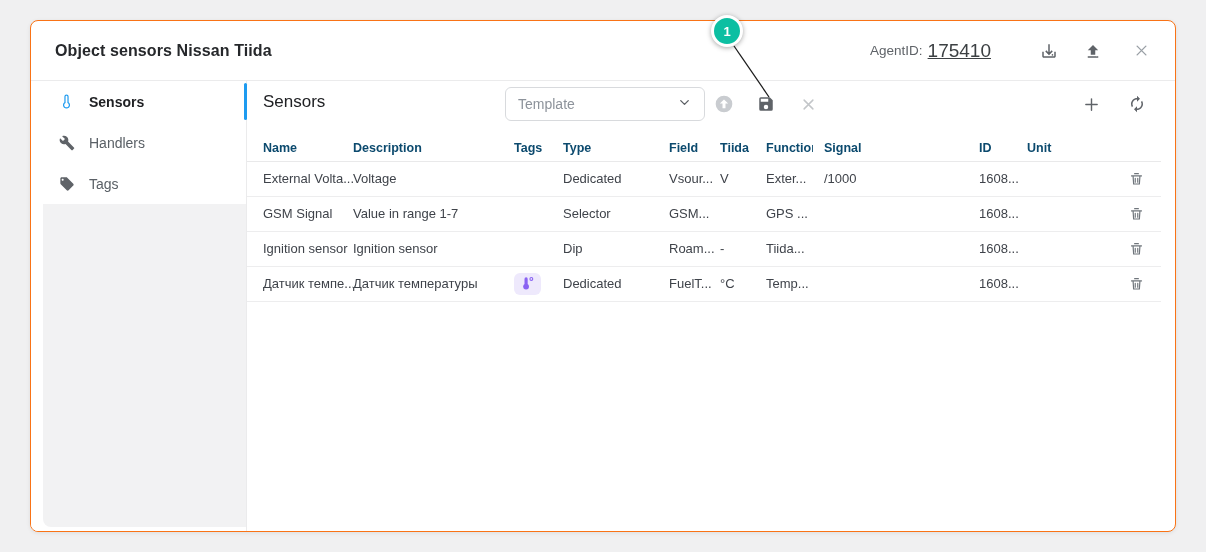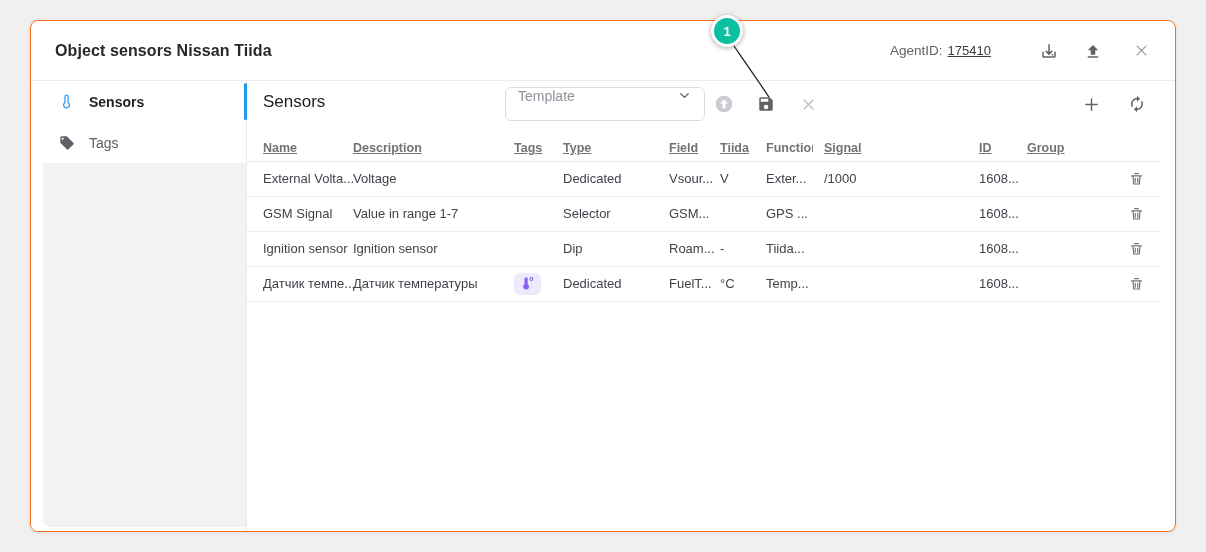--- a/index.html
+++ b/index.html
@@ -23,21 +23,21 @@
   
   .dlg-header {
     height:60px; flex:0 0 60px;
     display:flex; align-items:center;
     padding:0 24px;
     border-bottom:1px solid #ebebec;
   }
   .dlg-title { font-size:16px; font-weight:700; color:#26282b; letter-spacing:.1px; }
   .dlg-header-right { margin-left:auto; display:flex; align-items:center;text-align:right; }
   .agent-label { font-size:13.5px; color:#5f6368; margin-right:5px; }
-  .agent-value { font-size:13px; color:#3c4043; text-decoration:underline; cursor:pointer; }
+  .agent-value { font-size:19px; color:#3c4043; text-decoration:underline; cursor:pointer; }
   .hdr-icon { width:20px; height:20px; display:flex; align-items:center; justify-content:center; cursor:pointer; }
   .hdr-icon svg { display:block; }
   .icon-download { margin-left:48px; }
   .icon-upload { margin-left:24px; }
   .icon-close { margin-left:28px; }
   
   .dlg-body { flex:1; display:flex; min-height:0; }
   .sidebar {
     width:216px; flex:0 0 216px;
     border-right:1px solid #ebebec;
@@ -60,40 +60,39 @@
     background:#f2f2f3; border-bottom-left-radius:8px;
   }
   
   .content { flex:1; display:flex; flex-direction:column; position:relative; min-width:0; }
   .toolbar { height:46px; flex:0 0 46px; position:relative; }
   .tb-title { position:absolute; left:16px; top:11px; font-size:17px; font-weight:500; color:#202124; }
   .tpl-select {
     position:absolute; left:258px; top:6px;
     width:200px; height:34px;
     border:1px solid #d8dadd; border-radius:6px;
-    display:flex; padding:0 12px;
+    display:flex; align-items:center; padding:0 12px;
     cursor:pointer; background:#fff;gap:12px;
   }
   .tpl-select .tpl-text { font-size:14px; color:#8d939b; flex:1; }
   .tb-icons { position:absolute; left:467px; top:7px; display:flex; align-items:center; }
   .tb-icon { width:20px; height:32px; display:flex; align-items:center; justify-content:center; margin-right:22px; cursor:pointer; }
   .tb-right { position:absolute; right:28px; top:7px; display:flex; align-items:center; gap:26px; }
   .tb-right .tb-icon { margin-right:0; }
   
   .table-wrap { flex:1; overflow:hidden; padding-right:16px; }
   table { width:100%; border-collapse:collapse; table-layout:fixed; margin-top:8px; }
   col.c-name{width:106px} col.c-desc{width:161px} col.c-tags{width:49px}
   col.c-type{width:106px} col.c-field{width:51px} col.c-unit{width:46px}
   col.c-func{width:58px} col.c-formula{width:155px} col.c-id{width:48px}
   col.c-group{width:84px} col.c-act{width:50px}
   th {
-    text-align:left; font-size:12.5px; font-weight:700; color:#737373;
+    text-align:left; font-size:12.5px; font-weight:700; color:#0c4a6e;
     height:26px; padding:0; white-space:nowrap; overflow:hidden;
     border-bottom:1px solid #e9e9ea;
-    text-decoration:underline;
   }
   th:first-child, td:first-child { padding-left:16px; }
   th .clip { display:inline-block; max-width:47px; overflow:hidden; white-space:nowrap; vertical-align:bottom; }
   td {
     font-size:13px; color:#3f434a; height:35px; padding:0 4px 0 0;
     white-space:nowrap; overflow:hidden;
     border-bottom:1px solid #ededee;
   }
   td.act { text-align:center; padding:0; }
   .trash { display:inline-flex; cursor:pointer; vertical-align:middle; }
@@ -149,20 +148,28 @@
         <span class="s-icon">
           <svg width="17" height="17" viewBox="0 0 24 24" fill="#1e9bf0">
               <path d="M15 13V5a3 3 0 0 0-6 0v8a5 5 0 1 0 6 0zm-3-9.2c.72 0 1.3.58 1.3 1.3v9.05a3.2 3.2 0 1 1-2.6 0V5.1c0-.72.58-1.3 1.3-1.3z"></path>
             </svg>
         </span>
         <span>Sensors</span>
       </div>
       <div class="side-item">
         <span class="s-icon">
           <svg width="16" height="16" viewBox="0 0 24 24" fill="#5f6368">
+              <path d="M22.7 19l-9.1-9.1c.9-2.3.4-5-1.5-6.9-2-2-5-2.4-7.4-1.3L9 6 6 9 1.6 4.7C.4 7.1.9 10.1 2.9 12.1c1.9 1.9 4.6 2.4 6.9 1.5l9.1 9.1c.4.4 1 .4 1.4 0l2.3-2.3c.5-.4.5-1.1.1-1.4z"></path>
+            </svg>
+        </span>
+        <span>Handlers</span>
+      </div>
+      <div class="side-item">
+        <span class="s-icon">
+          <svg width="16" height="16" viewBox="0 0 24 24" fill="#5f6368">
               <path d="M21.41 11.58l-9-9C12.05 2.22 11.55 2 11 2H4c-1.1 0-2 .9-2 2v7c0 .55.22 1.05.59 1.42l9 9c.36.36.86.58 1.41.58.55 0 1.05-.22 1.41-.59l7-7c.37-.36.59-.86.59-1.41 0-.55-.23-1.06-.59-1.42zM5.5 7C4.67 7 4 6.33 4 5.5S4.67 4 5.5 4 7 4.67 7 5.5 6.33 7 5.5 7z"></path>
             </svg>
         </span>
         <span>Tags</span>
       </div>
       <div class="side-filler"></div>
     </div>
 
     <div class="content">
 
@@ -230,21 +237,21 @@
             <tr>
               <th>Name</th>
               <th>Description</th>
               <th>Tags</th>
               <th>Type</th>
               <th>Field</th>
               <th>Tiida</th>
               <th><span class="clip">Function</span></th>
               <th>Signal</th>
               <th>ID</th>
-              <th>Group</th>
+              <th>Unit</th>
               <th></th>
             </tr>
           </thead>
           <tbody>
             <tr>
               <td>External Volta...</td>
               <td>Voltage</td>
               <td></td>
               <td>Dedicated</td>
               <td>Vsour...</td>

